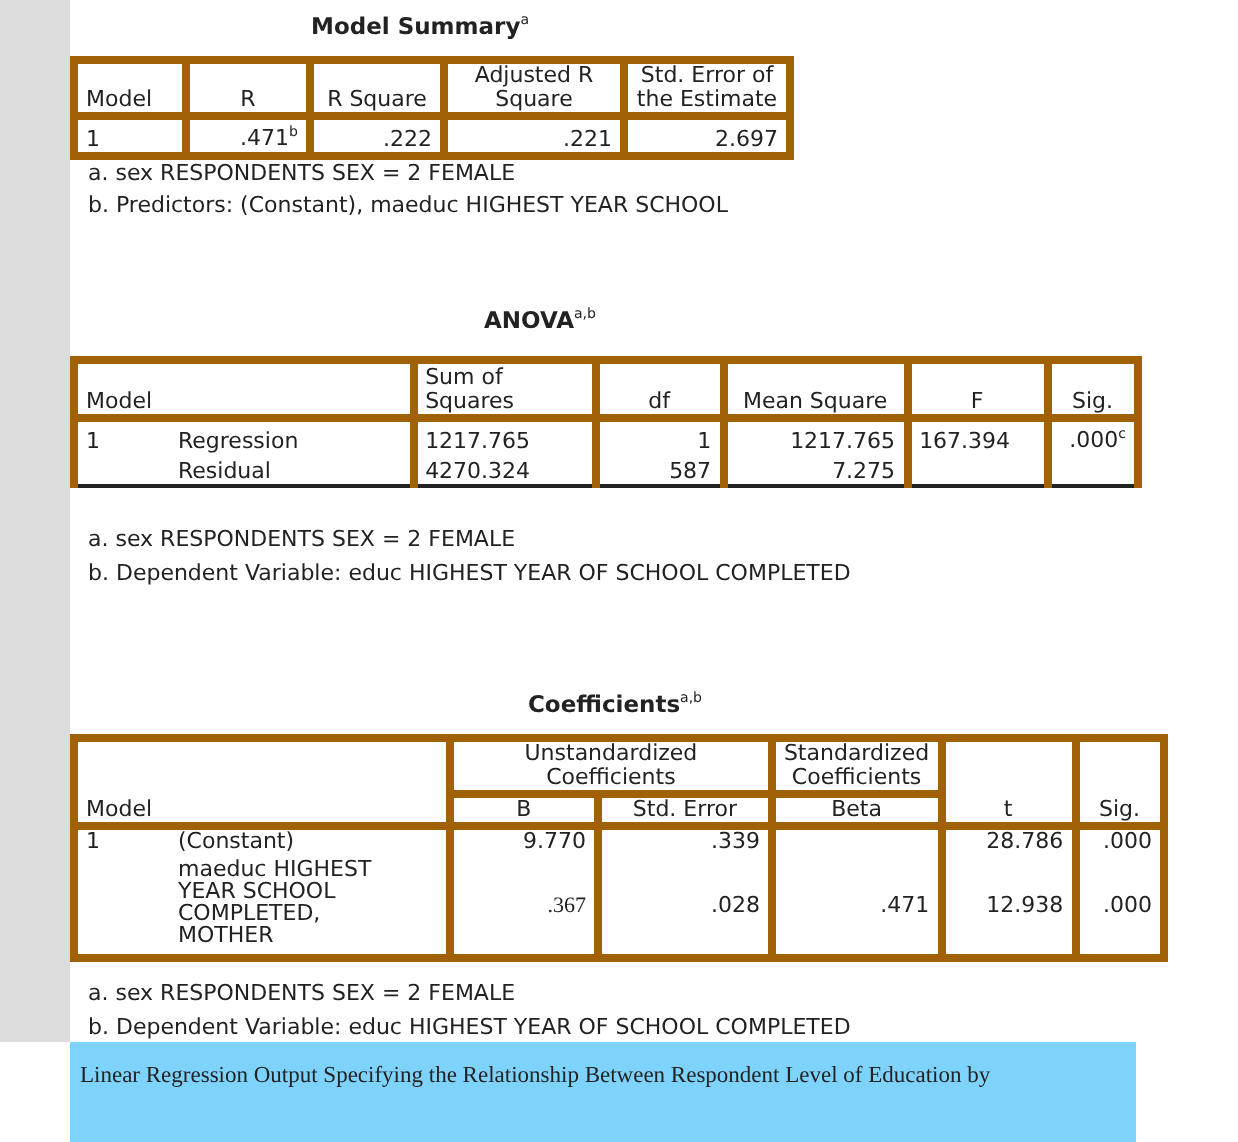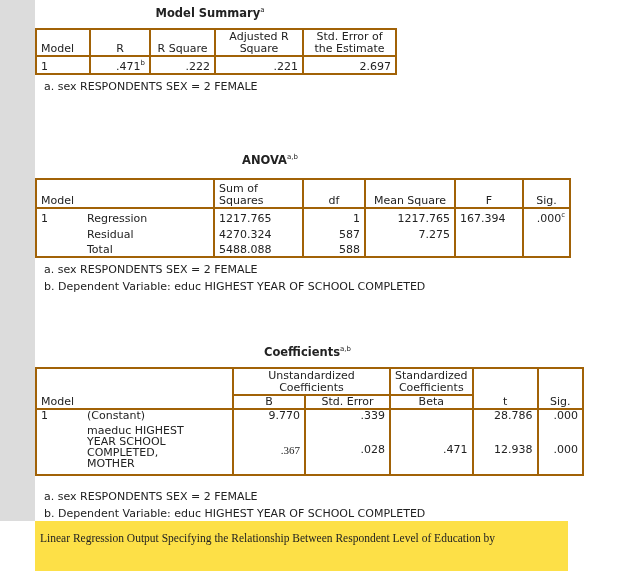--- a/index.html
+++ b/index.html
@@ -7,28 +7,28 @@
     width: 619px; height: 571px; position: relative; overflow: hidden;
     background: #ffffff;
     font-family: "DejaVu Sans", sans-serif;
     color: #222;
   }
   .gray-strip { position: absolute; left: 0; top: 0; width: 35px; height: 521px; background: #dcdcdc; }
   .content { position: absolute; left: 35px; top: 0; width: 547px; height: 521px; background: #fff; }
   .title { position: absolute; font-weight: bold; font-size: 11.5px; text-align: center; }
   .title sup { font-size: 7px; font-weight: normal; }
   table.spss { position: absolute; border-collapse: collapse; font-size: 11px; }
-  table.spss td { border: 2px solid #a16207; padding: 0 4px; line-height: 12px; vertical-align: bottom; }
+  table.spss td { border: 4px solid #a16207; padding: 0 4px; line-height: 12px; vertical-align: bottom; }
   table.spss { border: 2px solid #222; }
   .num { text-align: right; }
   .ctr { text-align: center; }
   .nb-v { border-top: none !important; border-bottom: none !important; }
   .note { position: absolute; font-size: 11px; color: #222; line-height: 13px; }
   .caption {
-    position: absolute; left: 35px; top: 521px; width: 533px; height: 50px; background: #fde047;
+    position: absolute; left: 35px; top: 521px; width: 533px; height: 50px; background: #7dd3fc;
     font-family: "Liberation Serif", serif; font-size: 11.5px; color: #222;
     padding: 10px 0 0 5px; box-sizing: border-box; line-height: 15px;
   }
   sup { font-size: 7px; }
 </style>
 </head>
 <body>
 
 <div class="gray-strip"></div>
 <div class="content"></div>
@@ -55,20 +55,21 @@
     <td>1</td>
     <td class="num"><span>.471</span><sup>b</sup></td>
     <td class="num">.222</td>
     <td class="num">.221</td>
     <td class="num">2.697</td>
   </tr>
 </tbody>
   </table>
 <div class="note" style="left:44px; top:80px;">
   <div>a. sex RESPONDENTS SEX = 2 FEMALE</div>
+  <div style="margin-top:3px;">b. Predictors: (Constant), maeduc HIGHEST YEAR SCHOOL</div>
 </div>
 
 <div class="title" style="left:230px; top:153px; width:80px;">
   <span>ANOVA</span><sup>a,b</sup>
 </div>
 <table class="spss" style="left:35px; top:178px; width:536px;">
   <tbody>
       <tr style="height:29px;">
     <td colspan="2" style="width:144px;">Model</td>
     <td style="width:79px;">
@@ -90,29 +91,20 @@
     <td class="num nb-v"><span>.000</span><sup>c</sup></td>
   </tr>
   <tr style="height:16px;padding-left:36px;">
     <td style="border-right:none; border-top:none; border-bottom:none;"></td>
     <td style="border-left:none; border-top:none; border-bottom:none;">Residual</td>
     <td class="nb-v">4270.324</td>
     <td class="num nb-v">587</td>
     <td class="num nb-v">7.275</td>
     <td class="nb-v"></td>
     <td class="nb-v"></td>
-  </tr>
-  <tr style="height:16px;">
-    <td style="border-right:none; border-top:none;"></td>
-    <td style="border-left:none; border-top:none;">Total</td>
-    <td style="border-top:none;">5488.088</td>
-    <td class="num" style="border-top:none;">588</td>
-    <td class="num" style="border-top:none;"></td>
-    <td style="border-top:none;"></td>
-    <td style="border-top:none;"></td>
   </tr>
 </tbody>
   </table>
 <div class="note" style="left:44px; top:263px;">
   <div>a. sex RESPONDENTS SEX = 2 FEMALE</div>
   <div style="margin-top:4px;">b. Dependent Variable: educ HIGHEST YEAR OF SCHOOL COMPLETED</div>
 </div>
 
 <div class="title" style="left:255px; top:345px; width:105px;">
   <span>Coefficients</span><sup>a,b</sup>

